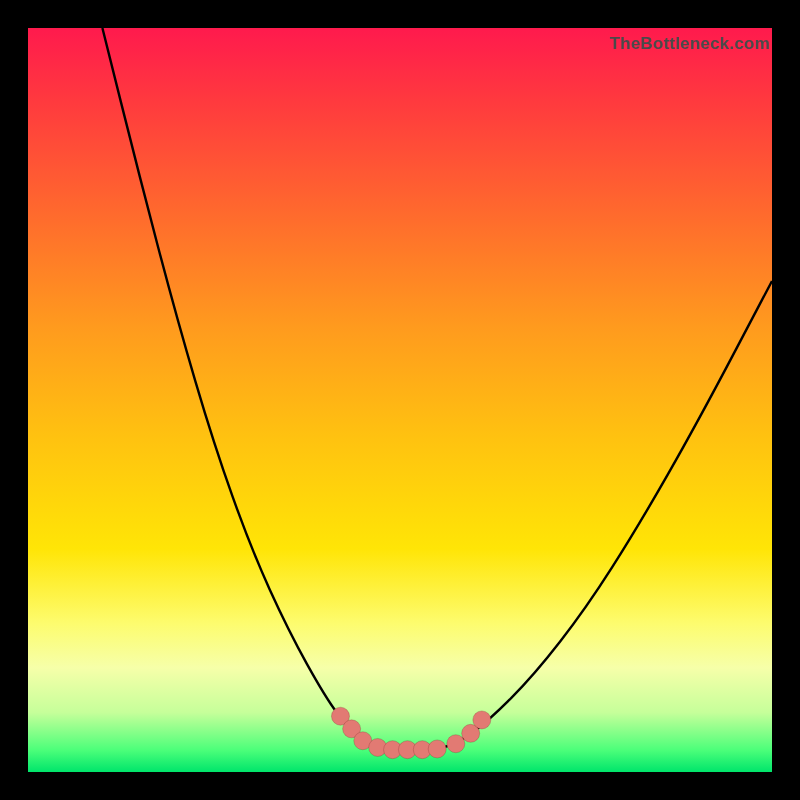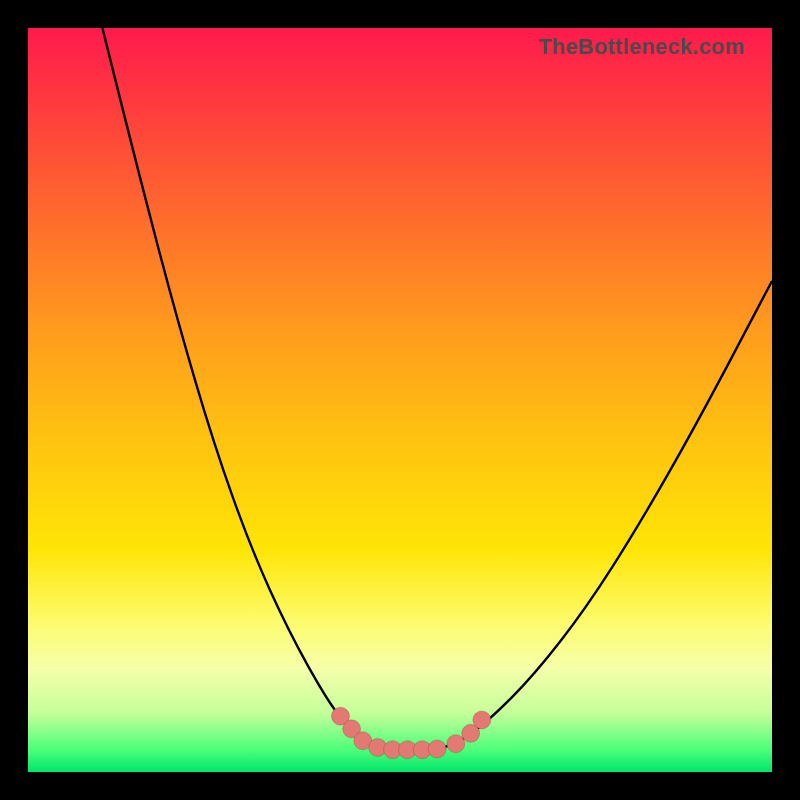--- a/index.html
+++ b/index.html
@@ -34,22 +34,22 @@
       #fdfc6e 80%,
       #f6ffa9 86%,
       #c6ff9a 92%,
       #4dff7a 97%,
       #00e56b 100%
     );
   }
   .watermark {
     position: absolute;
     top: 6px;
-    right: 27px;
-    font-size: 22px;
+    right: 2px;
+    font-size: 17px;
     font-weight: 600;
     color: #4a4a4a;
     letter-spacing: 0.2px;
     user-select: none;
   }
   svg.curve {
     position: absolute;
     left: 0;
     top: 0;
     width: 744px;

